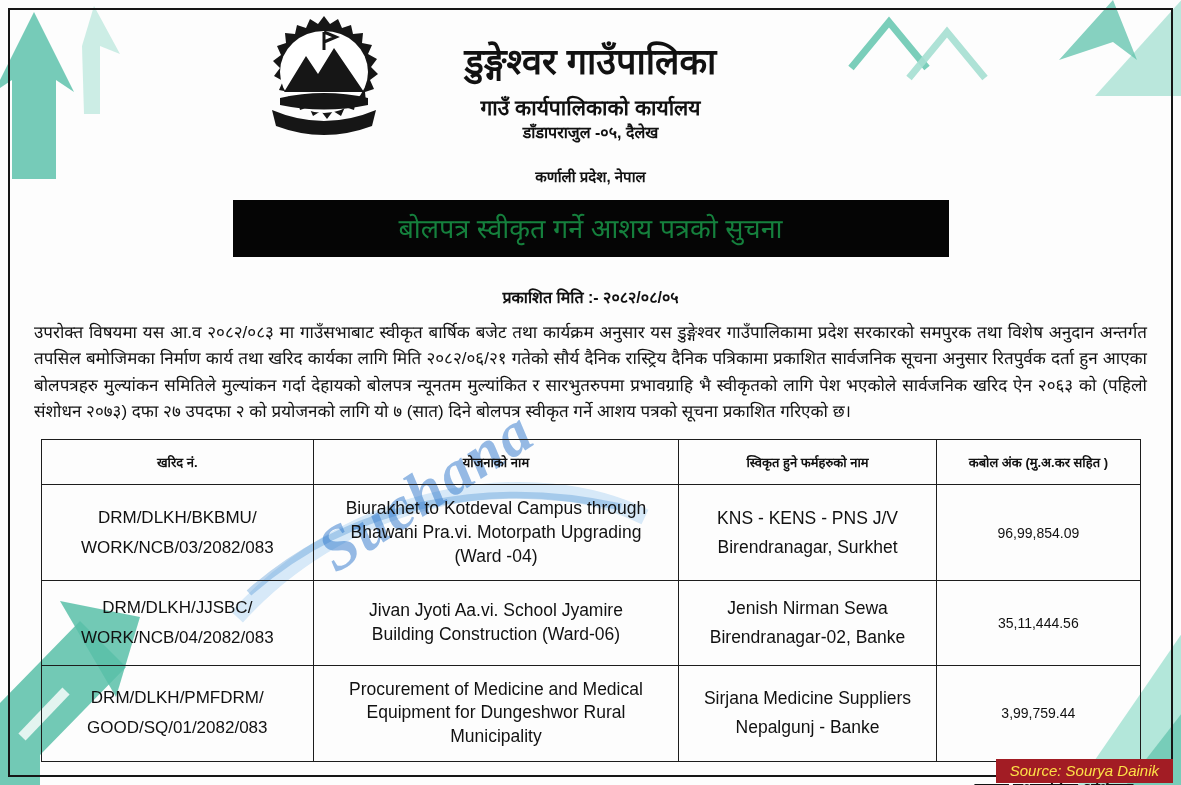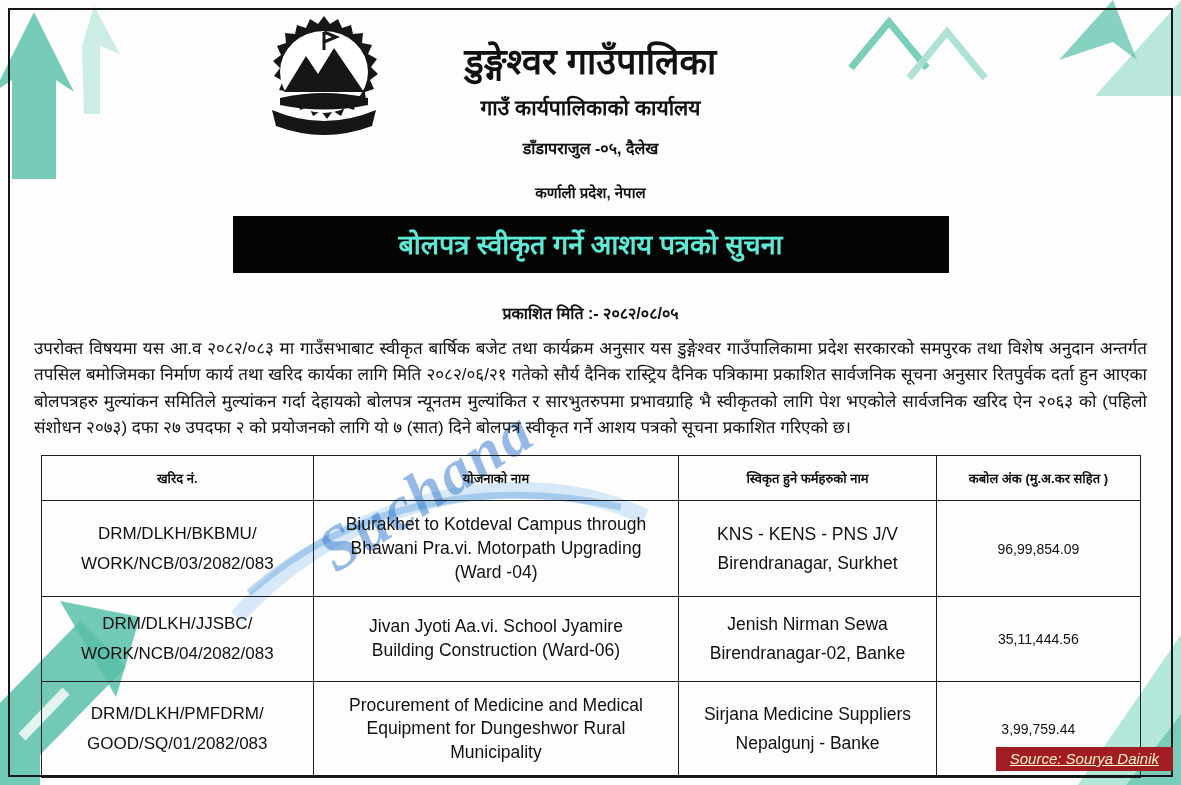--- a/index.html
+++ b/index.html
@@ -28,26 +28,26 @@
     font-family:"Liberation Serif", serif;
     font-style:italic;font-weight:700;
     font-size:62px;color:#2f78cc;opacity:0.5;
     letter-spacing:2px;
   }
   .content{position:absolute;left:14px;top:10px;right:14px;bottom:10px;z-index:2;}
   .letterhead{position:relative;padding-top:26px;text-align:center;}
   .emblem{position:absolute;left:240px;top:2px;}
   .muni-name{font-size:36px;font-weight:700;}
   .office-name{font-size:21px;font-weight:700;margin-top:8px;}
-  .addr-line{font-size:16px;font-weight:700;margin-top:16px;}
+  .addr-line{font-size:16px;font-weight:700;margin-top:0;}
   .prov-line{font-size:15px;font-weight:700;margin-top:23px;}
   .banner{
     width:716px;margin:14px auto 0;
-    background:#050505;color:#5eead4;
-    font-size:27px;font-weight:700;text-align:center;
+    background:#050505;color:#15803d;
+    font-size:27px;font-weight:400;text-align:center;
     padding:9px 0 11px;
   }
   .pubdate{text-align:center;font-weight:700;font-size:16px;margin-top:29px;}
   .body-para{
     margin:12px 20px 0;
     font-size:17px;line-height:1.55;
     text-align:justify;
   }
   table.notice-table{
     width:1100px;margin:14px auto 0;
@@ -61,25 +61,24 @@
   .notice-table td{font-size:17.5px;padding:12px 8px;}
   td.proc-cell{white-space:pre-line;font-size:17px;line-height:1.75;text-align:center;}
   td.project-cell{line-height:1.35;padding:12px 30px;}
   td.firm-cell{white-space:pre-line;line-height:1.65;}
   td.amount-cell{font-size:14px;}
   .signature{
     text-align:right;margin:15px 34px 0;
     font-weight:700;font-size:17px;
   }
   .source-credit{
-    position:absolute;right:8px;bottom:14px;z-index:5;
-    background:#a21c24;color:#fef9c3;
+    position:absolute;right:8px;bottom:2px;z-index:5;
+    background:#a21c24;color:#fde047;
     font-style:italic;font-size:15px;
     padding:3px 14px 4px;
-    text-decoration:underline;
   }
 </style>
 </head>
 <body>
 
 <div class="canvas">
 
   <svg class="deco deco-tl" width="150" height="185" viewBox="0 0 150 185">
     <polygon points="18,185 18,86 0,98 40,18 80,98 62,86 62,185" fill="#5ec2ab" opacity="0.85"></polygon>
     <polygon points="88,52 100,12 126,60 106,52 106,120 90,120" fill="#bfe9de" opacity="0.8"></polygon>

